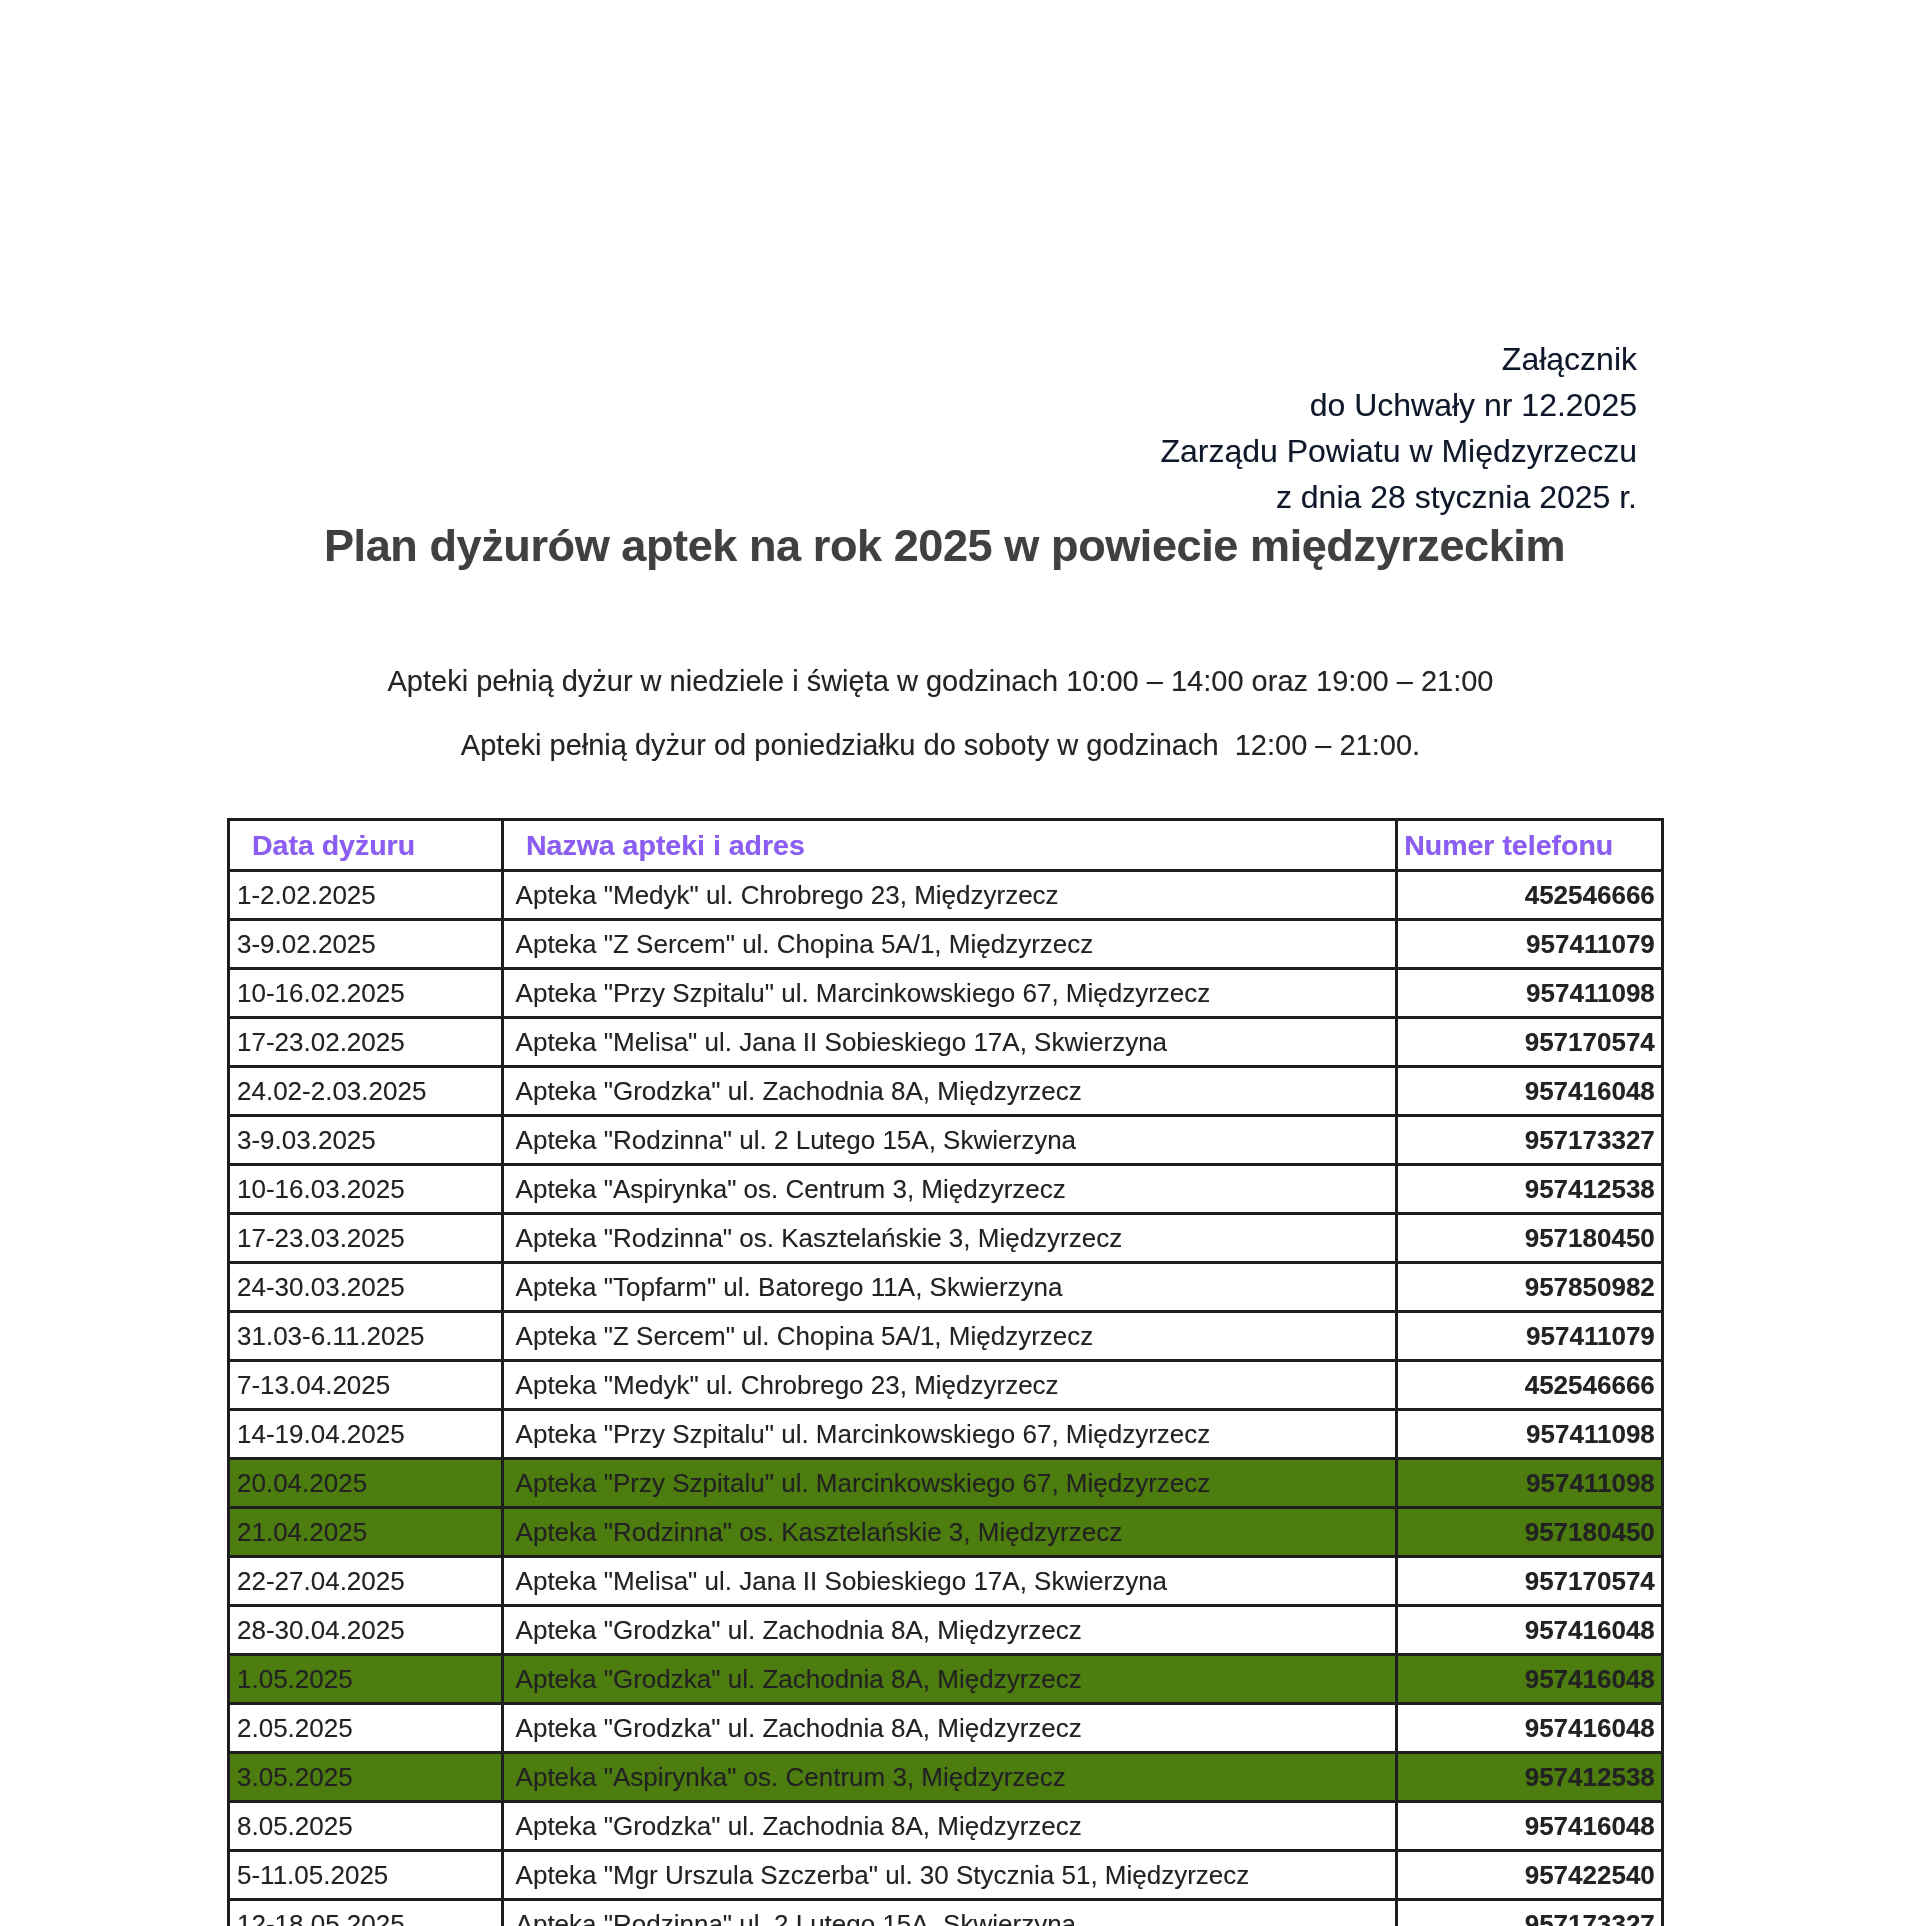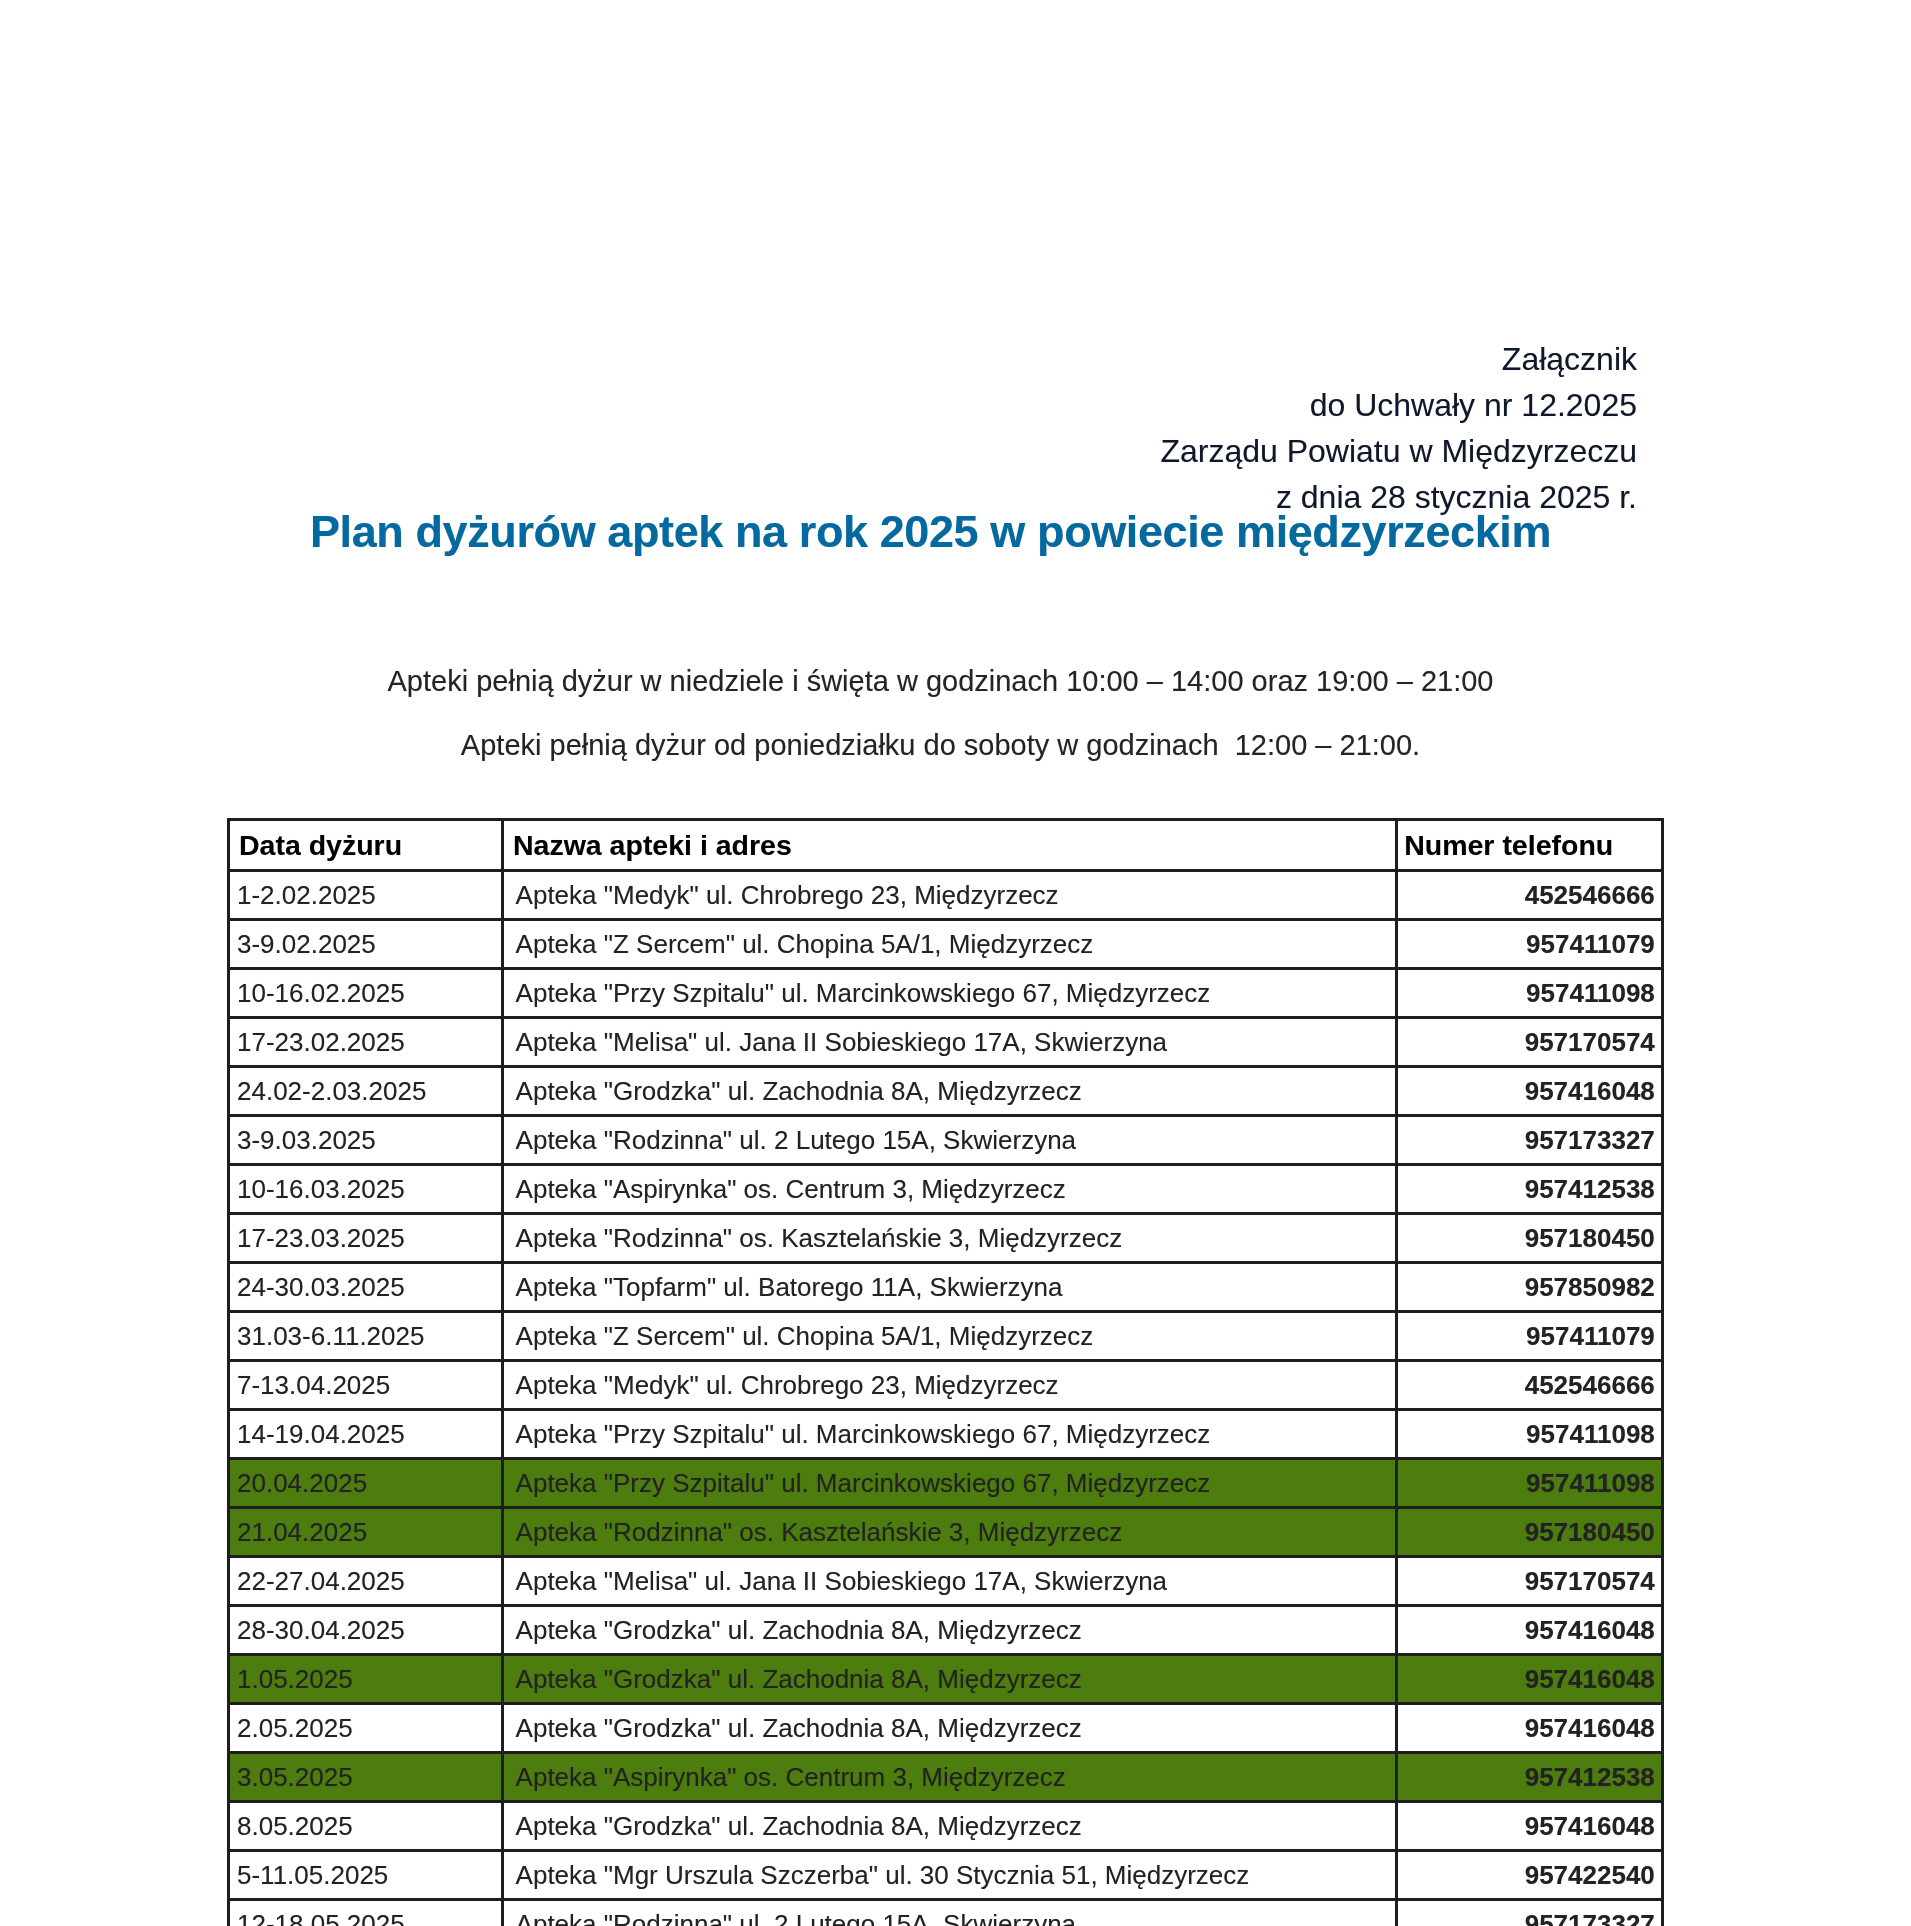--- a/index.html
+++ b/index.html
@@ -22,26 +22,26 @@
     font-size: 32px;
     line-height: 46px;
     color: #0f172a;
   }
 
   .title {
     position: absolute;
     top: 504px;
     left: 0;
     width: 1857px;
-    margin: 2px;
+    margin: 16px;
     text-align: center;
     font-size: 45px;
     font-weight: 700;
     letter-spacing: -0.4px;
-    color: #0369a1;
+    color: #404040;
   }
 
   .note {
     position: absolute;
     left: 0;
     width: 1857px;
     margin: 12px;
     text-align: center;
     font-size: 29px;
     color: #242424;
@@ -61,22 +61,22 @@
     border: 3.1px solid #1e1e1e;
     vertical-align: middle;
     overflow: hidden;
     background: #ffffff;
   }
   .schedule th {
     height: 48px;
     font-size: 28.5px;
     font-weight: 700;
     text-align: left;
-    padding: 0 0 0 9px;
-    color: #000000;
+    padding: 0 0 0 22px;
+    color: #8b5cf6;
   }
   .schedule td {
     height: 46px;
     font-size: 26px;
     padding: 0;
     color: #222222;
   }
   td.col-date { padding-left: 7px; }
   td.col-name { padding-left: 11.6px; }
   td.col-phone { text-align: right; padding-right: 6.2px; font-weight: bold; }

